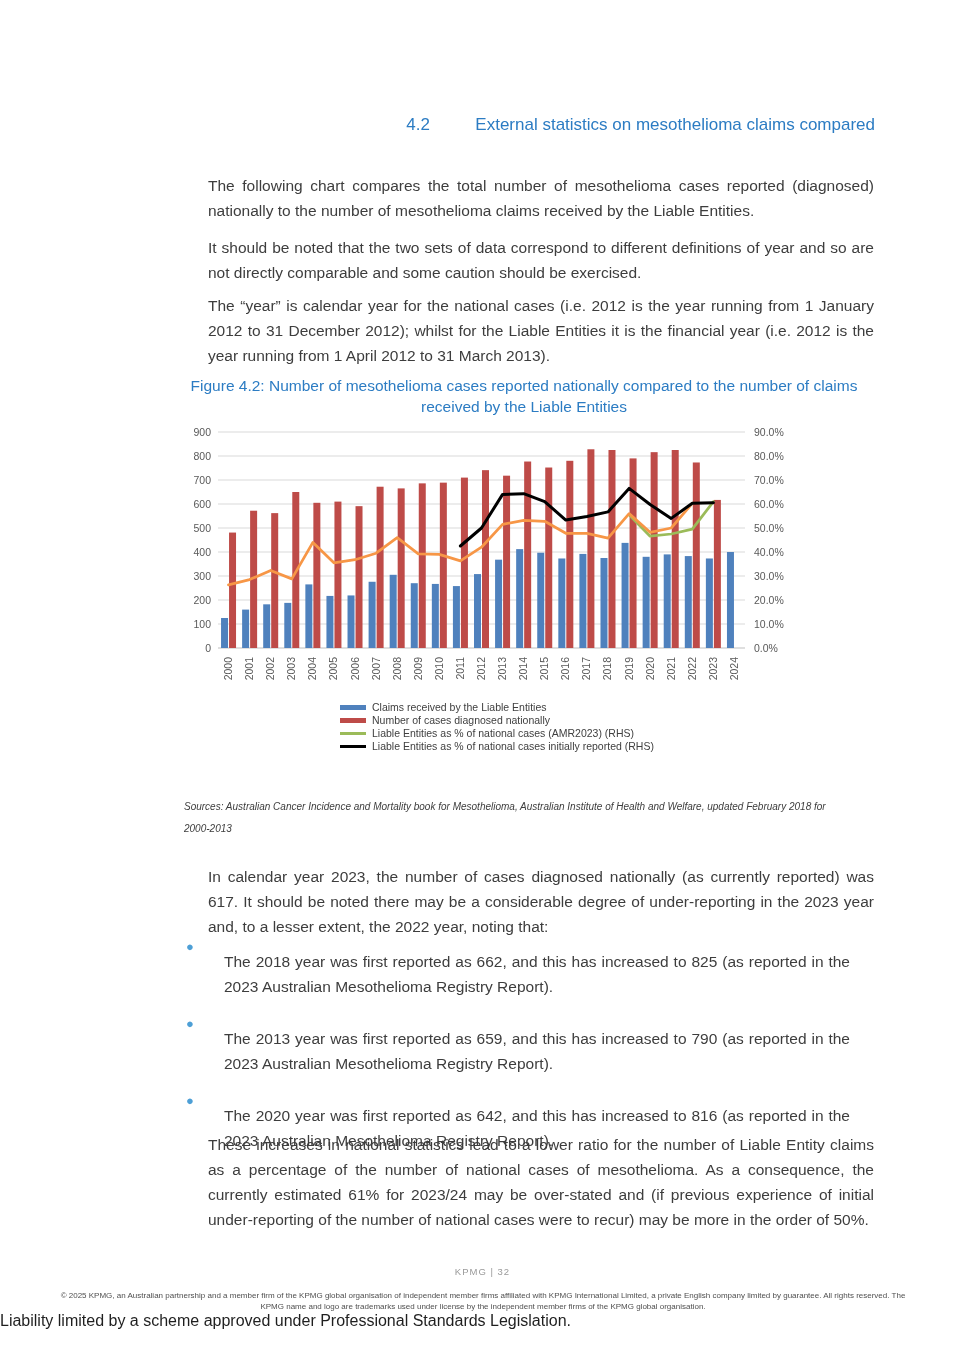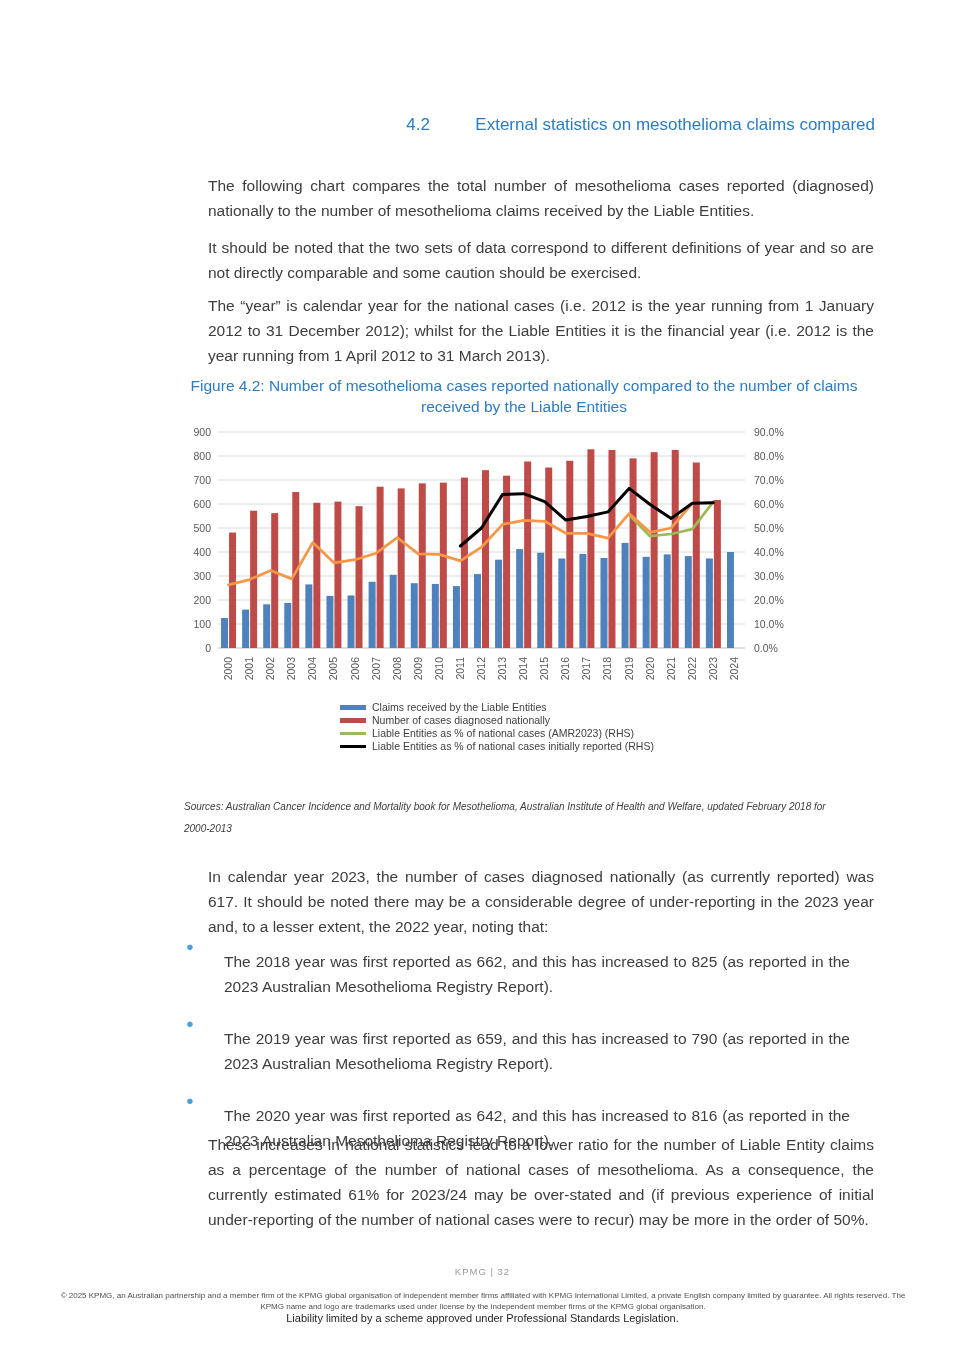--- a/index.html
+++ b/index.html
@@ -36,22 +36,22 @@
   .bullets{top:934px;left:184px;width:666px;}
   .bullet-item{display:flex;margin-bottom:12px;}
   .bullet-dot{flex:0 0 38px;color:#4d9fd6;font-size:13px;line-height:25px;padding-left:2px;}
   .bullet-text{flex:1;font-size:15.5px;line-height:25px;text-align:justify;color:#3d3d3d;margin-top:15px;}
   .closing{top:1116px;}
   
   .footer-pagelabel{top:1266px;left:0;width:965px;text-align:center;
     font-size:9.5px;color:#9a9a9a;letter-spacing:1px;}
   .footer-copyright{top:1291px;left:58px;width:850px;text-align:center;
     font-size:8px;line-height:10.5px;color:#4f4f4f;}
-  .footer-liability{top:1312px;left:0;width:965px;text-align:center;
-    font-size:11px;color:#1f1f1f;}
+  .footer-liability{top:1312px;left:0;width:965px;
+    font-size:16px;color:#1f1f1f;}
 </style>
 </head>
 <body>
 
 <div class="abs section-head">
   <span class="section-num">4.2</span>
   <span>External statistics on mesothelioma claims compared</span>
 </div>
 
 <p class="abs body-par p1">The following chart compares the total number of mesothelioma cases reported (diagnosed) nationally to the number of mesothelioma claims received by the Liable Entities.</p>
@@ -196,21 +196,21 @@
 
 <p class="abs body-par after-chart">In calendar year 2023, the number of cases diagnosed nationally (as currently reported) was 617. It should be noted there may be a considerable degree of under-reporting in the 2023 year and, to a lesser extent, the 2022 year, noting that:</p>
 
 <div class="abs bullets">
   <div class="bullet-item">
     <span class="bullet-dot">●</span>
     <span class="bullet-text">The 2018 year was first reported as 662, and this has increased to 825 (as reported in the 2023 Australian Mesothelioma Registry Report).</span>
   </div>
   <div class="bullet-item">
     <span class="bullet-dot">●</span>
-    <span class="bullet-text">The 2019 year was first reported as 659, and this has increased to 790 (as reported in the 2023 Australian Mesothelioma Registry Report).</span>
+    <span class="bullet-text">The 2013 year was first reported as 659, and this has increased to 790 (as reported in the 2023 Australian Mesothelioma Registry Report).</span>
   </div>
   <div class="bullet-item">
     <span class="bullet-dot">●</span>
     <span class="bullet-text">The 2020 year was first reported as 642, and this has increased to 816 (as reported in the 2023 Australian Mesothelioma Registry Report).</span>
   </div>
 </div>
 
 <p class="abs body-par closing">These increases in national statistics lead to a lower ratio for the number of Liable Entity claims as a percentage of the number of national cases of mesothelioma. As a consequence, the currently estimated 61% for 2023/24 may be over-stated and (if previous experience of initial under-reporting of the number of national cases were to recur) may be more in the order of 50%.</p>
 
 <div class="abs footer-pagelabel">KPMG  |  32</div>

